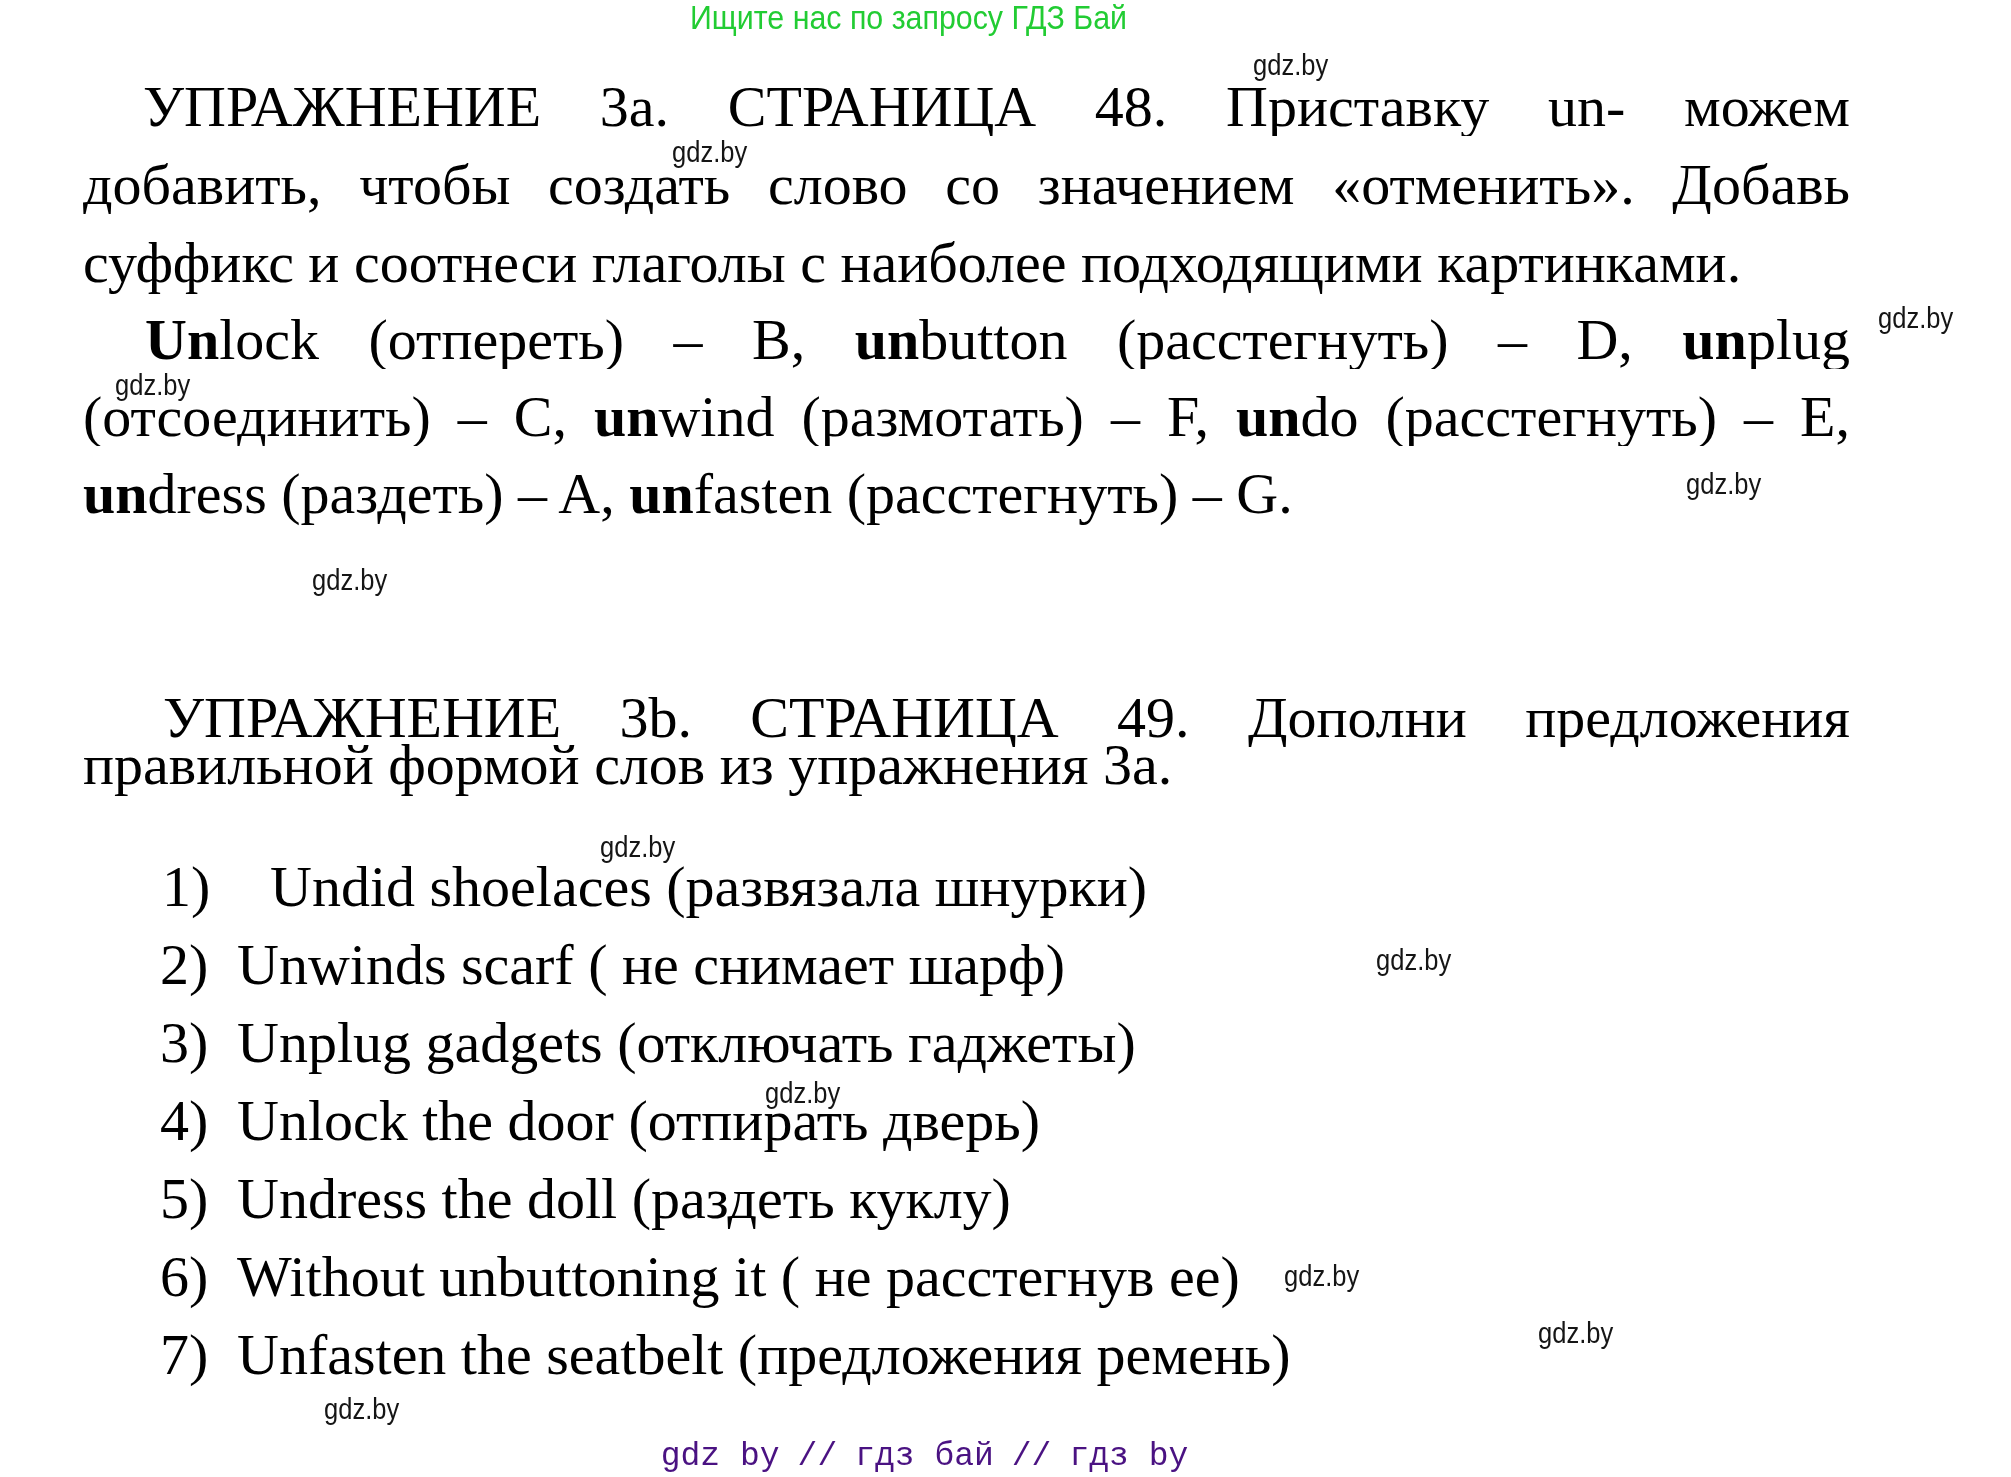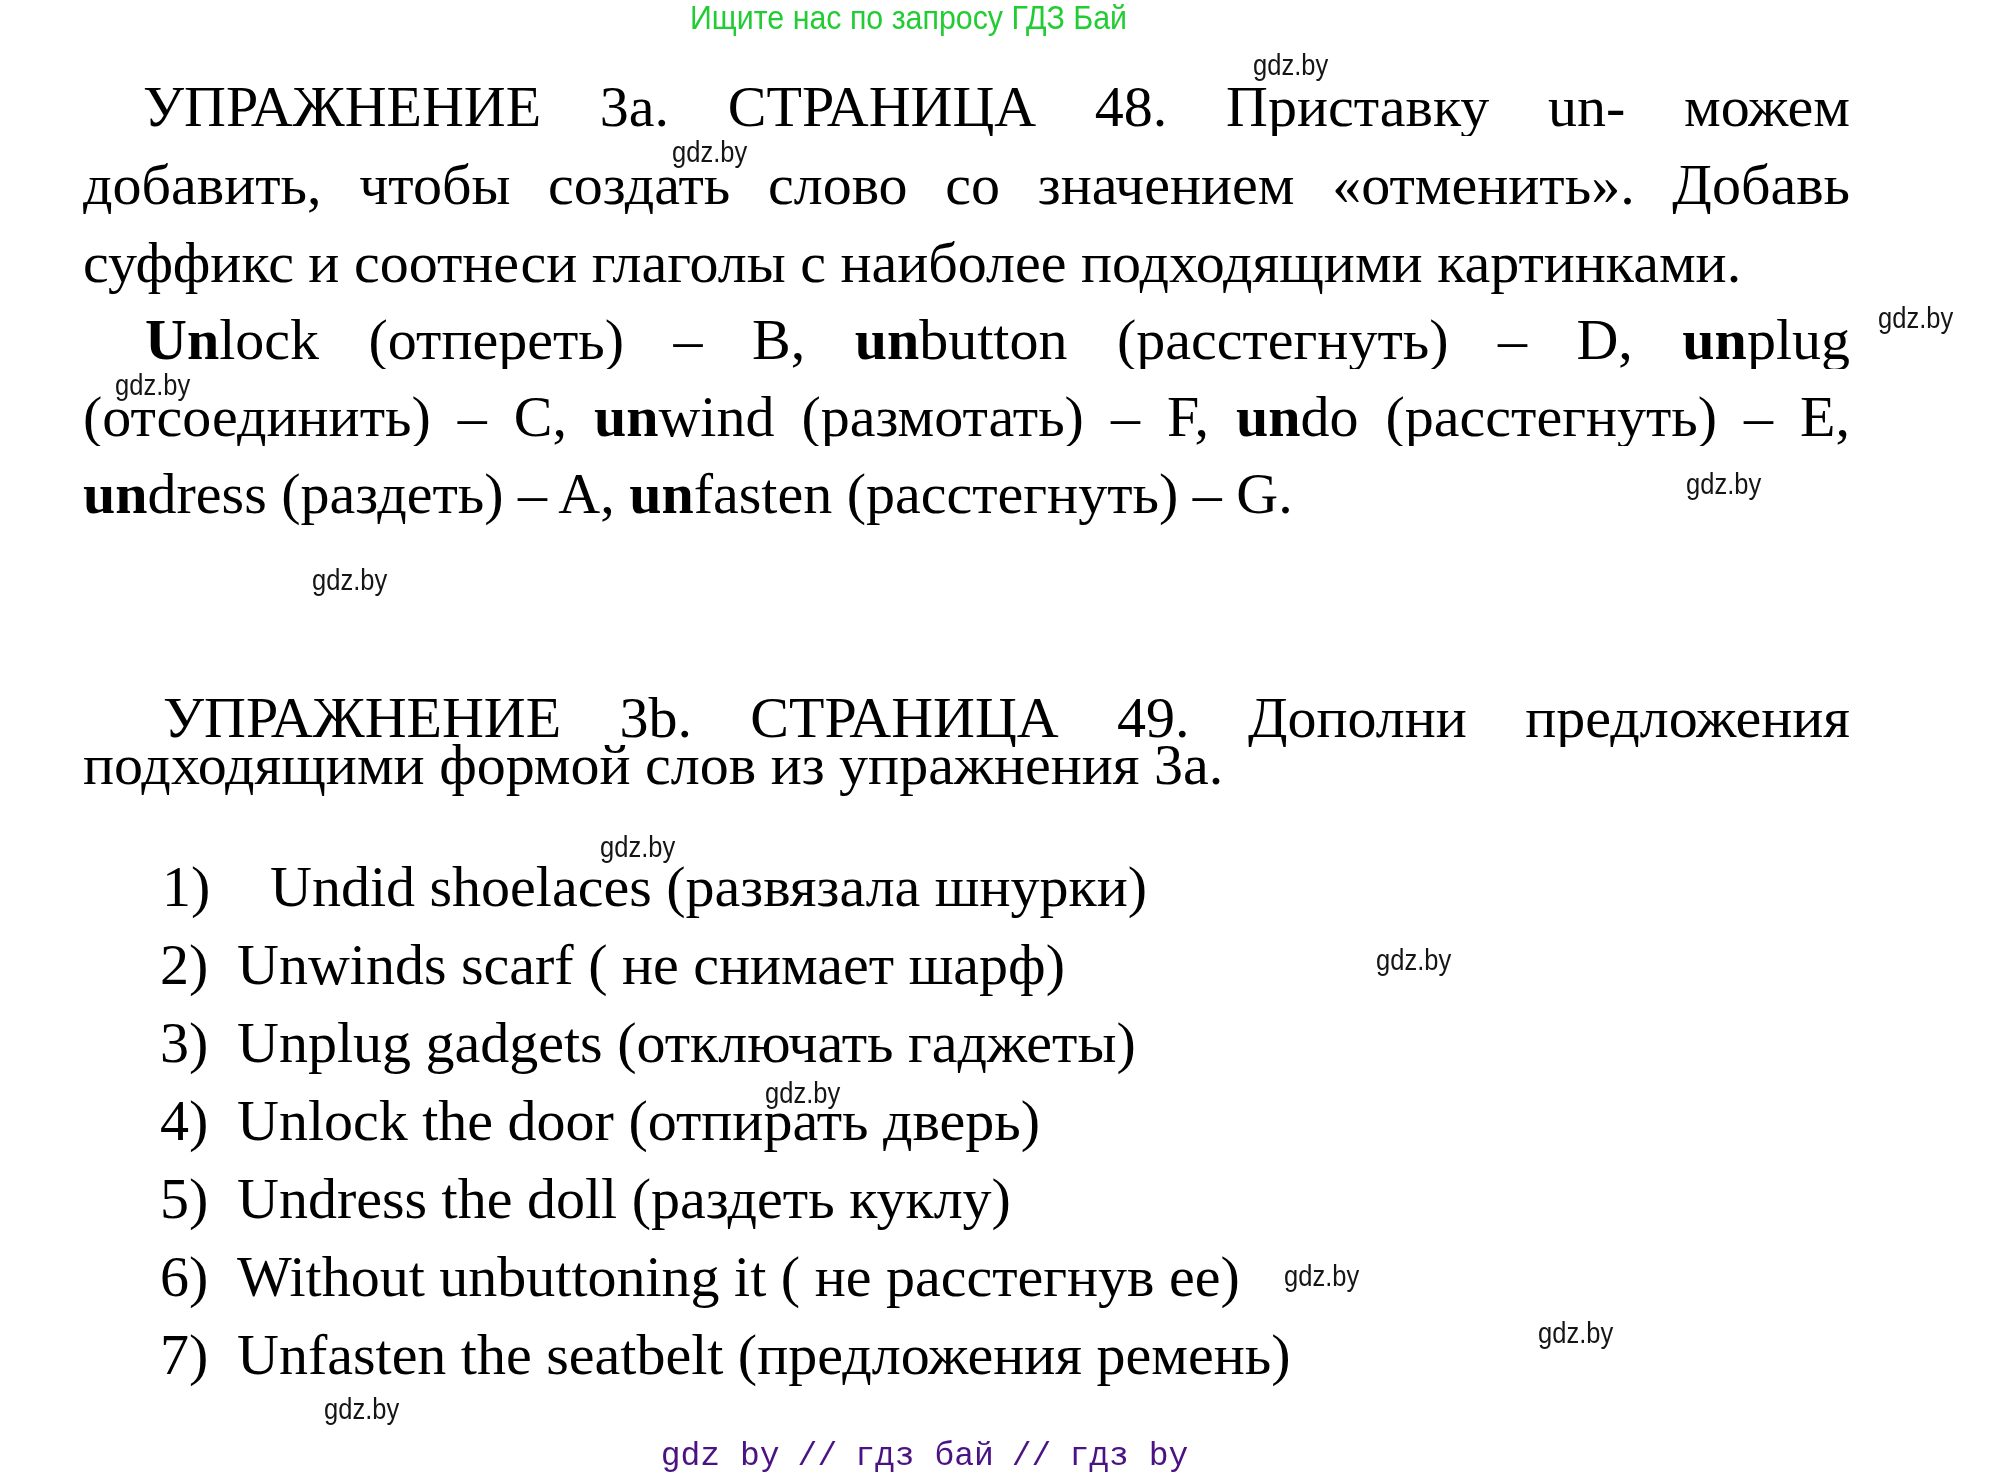--- a/index.html
+++ b/index.html
@@ -104,21 +104,21 @@
   <div class="line justify" style="left:83px; width:1767px; top:156px;">добавить, чтобы создать слово со значением «отменить». Добавь</div>
   <div class="line" style="left:83px; top:234px;">суффикс и соотнеси глаголы с наиболее подходящими картинками.</div>
 
   <div class="line justify answer-line" style="left:145px; width:1705px; top:311px;"><b>Un</b>lock (отпереть) – B, <b>un</b>button (расстегнуть) – D, <b>un</b>plug</div>
   <div class="line justify answer-line" style="left:83px; width:1767px; top:388px;">(отсоединить) – C, <b>un</b>wind (размотать) – F, <b>un</b>do (расстегнуть) – E,</div>
   <div class="line answer-line" style="left:83px; top:465px;"><b>un</b>dress (раздеть) – A, <b>un</b>fasten (расстегнуть) – G.</div>
 </section>
 
 <section>
   <div class="line justify" style="left:163px; width:1687px; top:661px;margin-top:28px;">УПРАЖНЕНИЕ 3b. СТРАНИЦА 49. Дополни предложения</div>
-  <div class="line" style="left:83px; top:736px;">подходящими формой слов из упражнения 3a.</div>
+  <div class="line" style="left:83px; top:736px;">правильной формой слов из упражнения 3a.</div>
 
   <div>
     <div>
       <span class="list-num" style="left:162px; top:858px;">1)</span>
       <span class="list-text" style="left:237px; top:858px;margin-left:33px;">Undid shoelaces (развязала шнурки)</span>
     </div>
     <div>
       <span class="list-num" style="left:160px; top:936px;">2)</span>
       <span class="list-text" style="left:237px; top:936px;">Unwinds scarf ( не снимает шарф)</span>
     </div>

